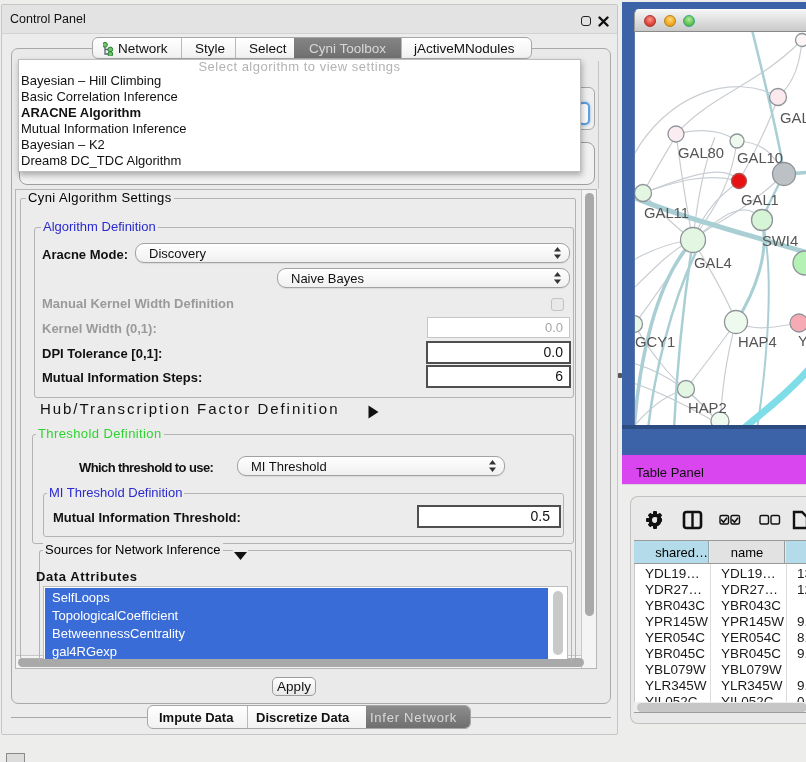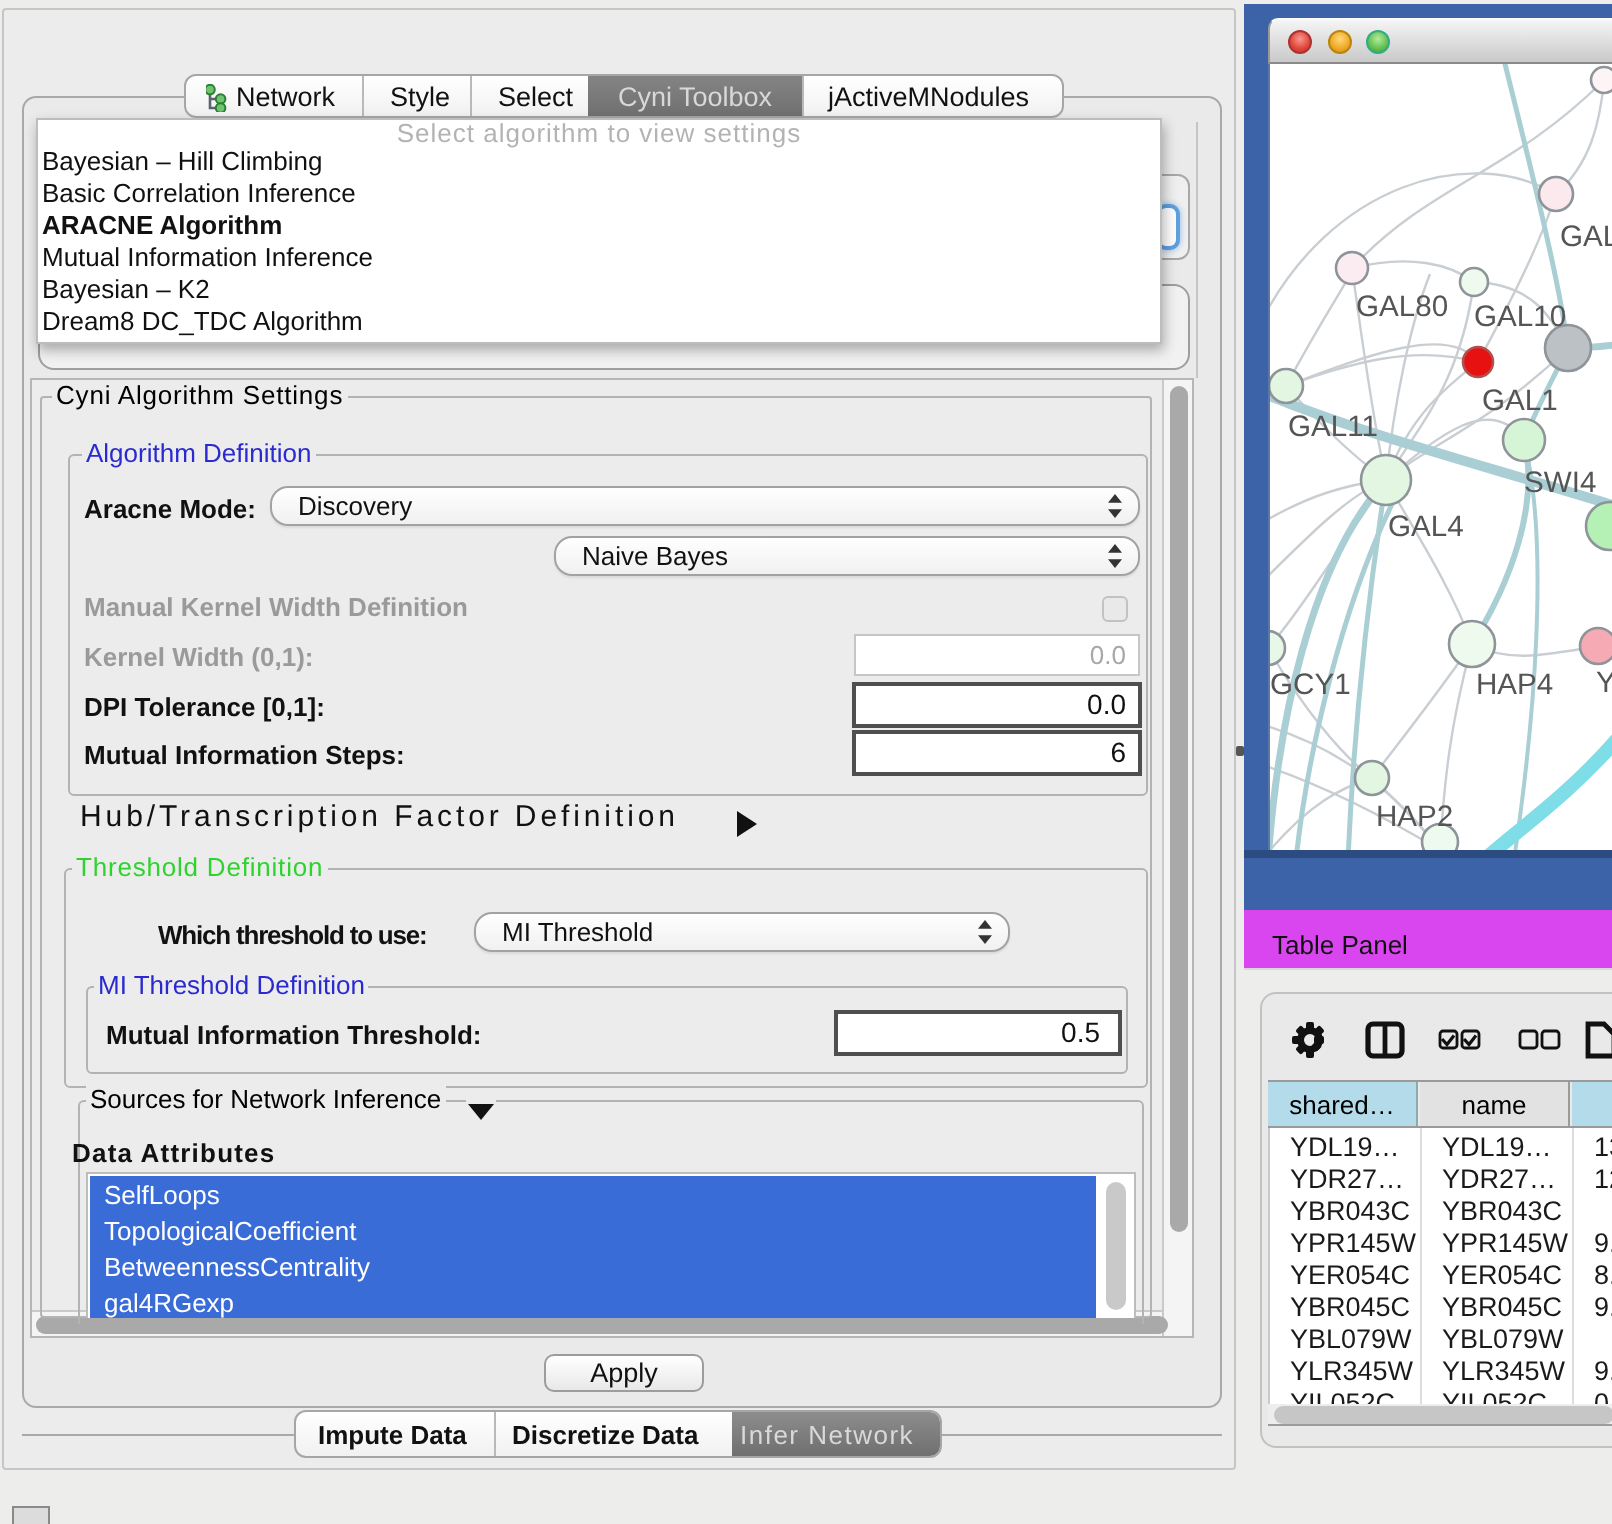--- a/index.html
+++ b/index.html
@@ -15,20 +15,27 @@
 .combo .arr{position:absolute;right:7px;top:50%;transform:translateY(-50%);width:9px;height:14px}
 .field{position:absolute;background:#fff;font-size:13px;color:#111;text-align:right;white-space:nowrap}
 .grp{position:absolute;border:1px solid #b3b3b3;border-radius:3px}
 .grptitle{position:absolute;font-size:13px;background:#ececec;padding:0 2px;white-space:nowrap;top:-9px}
 </style></head>
 <body>
 <div id="root">
 
 <div class="abs" id="cpwin" style="left:1px;top:4px;width:617px;height:731px;background:#ececec;border:1px solid #c6c6c6;border-radius:2px;">
 
+  <div class="abs" style="left:0;top:0;width:100%;height:29px;background:#e3e3e3;border-bottom:1px solid #d2d2d2;">
+    <div class="abs lbl" style="left:8px;top:7px;font-size:12.5px;">Control Panel</div>
+    <div class="abs" style="left:579px;top:11px;width:10px;height:10px;border:1.5px solid #222;border-radius:3px;"></div>
+    <svg class="abs" style="left:596px;top:11px" width="11" height="11" viewBox="0 0 11 11">
+          <path d="M1.5 1.5 L9.5 9.5 M9.5 1.5 L1.5 9.5" stroke="#111" stroke-width="2.4" stroke-linecap="round"></path>
+        </svg>
+  </div>
 
   <div class="abs" style="left:9px;top:43px;width:600px;height:656px;border:1px solid #a9a9a9;border-radius:7px;background:#eaeaea;"></div>
 
   <div class="abs" style="left:90px;top:32px;width:440px;height:22px;border:1px solid #a6a6a6;border-radius:6px;background:linear-gradient(#ffffff,#f1f1f1);overflow:hidden;">
     <div class="abs" style="left:88px;top:0;width:1px;height:100%;background:#b9b9b9"></div>
     <div class="abs" style="left:142px;top:0;width:1px;height:100%;background:#b9b9b9"></div>
     <div class="abs" style="left:308px;top:0;width:1px;height:100%;background:#b9b9b9"></div>
     <div class="abs" style="left:201px;top:0;width:107px;height:100%;background:linear-gradient(#848484,#707070);"></div>
     <svg class="abs" style="left:10px;top:4px" width="13" height="14" viewBox="0 0 13 14">
       <path d="M2 3 V12 H6 M2 7.5 H6" stroke="#5a6470" stroke-width="1.3" fill="none"></path>
@@ -120,21 +127,21 @@
 
   <div class="abs" style="left:41px;top:581px;width:525px;height:73px;background:#ffffff;border:1px solid #bdbdbd;border-bottom:none;overflow:hidden;">
     <div class="abs" style="left:1px;top:1px;width:503px;height:72px;background:#3a6cd8;"></div>
     <div class="abs" style="left:8px;top:3px;font-size:13px;color:#fff;">SelfLoops</div>
     <div class="abs" style="left:8px;top:21px;font-size:13px;color:#fff;">TopologicalCoefficient</div>
     <div class="abs" style="left:8px;top:39px;font-size:13px;color:#fff;">BetweennessCentrality</div>
     <div class="abs" style="left:8px;top:57px;font-size:13px;color:#fff;text-align:right;">gal4RGexp</div>
     <div class="abs" style="left:509px;top:4px;width:10px;height:64px;background:#c9c9c9;border-radius:5px;"></div>
   </div>
 
-  <div class="abs" style="left:270px;top:672px;width:80px;height:19px;border:1px solid #9c9c9c;border-radius:5px;background:linear-gradient(#ffffff,#e8e8e8);text-align:center;font-size:13.5px;line-height:18px;color:#111;">Apply</div>
+  <div class="abs" style="left:270px;top:672px;width:44px;height:19px;border:1px solid #9c9c9c;border-radius:5px;background:linear-gradient(#ffffff,#e8e8e8);text-align:center;font-size:13.5px;line-height:18px;color:#111;">Apply</div>
 
   <div class="abs" style="left:9px;top:712px;width:136px;height:1px;background:#a9a9a9"></div>
   <div class="abs" style="left:469px;top:712px;width:140px;height:1px;background:#a9a9a9"></div>
   <div class="abs" style="left:145px;top:700px;width:324px;height:24px;border:1px solid #a6a6a6;border-radius:6px;background:linear-gradient(#ffffff,#f1f1f1);overflow:hidden;">
     <div class="abs" style="left:99px;top:0;width:1px;height:100%;background:#b9b9b9"></div>
     <div class="abs" style="left:218px;top:0;width:106px;height:100%;background:linear-gradient(#8d8d8d,#6f6f6f);"></div>
     <div class="abs lbl bold" style="left:11px;top:4px;">Impute Data</div>
     <div class="abs lbl bold" style="left:108px;top:4px;">Discretize Data</div>
     <div class="abs lbl" style="left:222px;top:4px;letter-spacing:.75px;color:#d9d9d9">Infer Network</div>
   </div>
@@ -274,21 +281,21 @@
       <rect x="100" y="18.5" width="8.5" height="8.5" rx="1.5"></rect>
       <rect x="129" y="18.5" width="8.5" height="8.5" rx="1.5"></rect>
       <rect x="140" y="18.5" width="8.5" height="8.5" rx="1.5"></rect>
     </g>
     <path d="M90 22.5 l2.5 2.8 l3.5 -4.5" stroke="#111" stroke-width="1.6" fill="none"></path>
     <path d="M101 22.5 l2.5 2.8 l3.5 -4.5" stroke="#111" stroke-width="1.6" fill="none"></path>
     <path d="M163 15 h8 l5 5 v11 h-13 Z" fill="none" stroke="#111" stroke-width="2.4"></path>
   </svg>
 
   <div class="abs" style="left:3px;top:43px;width:173px;height:24px;border-top:1px solid #9a9a9a;border-bottom:1px solid #9a9a9a;overflow:hidden;">
-    <div class="abs" style="left:0;top:0;width:75px;height:100%;background:#b3dbe9;border-right:1px solid #8fa9b3;text-align:center;font-size:13px;line-height:23px;">shared…</div>
+    <div class="abs" style="left:0;top:0;width:75px;height:100%;background:#b3dbe9;border-right:1px solid #8fa9b3;text-align:right;font-size:13px;line-height:23px;">shared…</div>
     <div class="abs" style="left:76px;top:0;width:75px;height:100%;background:#e2e2e2;border-right:1px solid #9a9a9a;text-align:center;font-size:13px;line-height:23px;">name</div>
     <div class="abs" style="left:152px;top:0;width:24px;height:100%;background:#b3dbe9;"></div>
   </div>
 
   <div class="abs" style="left:3px;top:67px;width:173px;height:139px;background:#fff;overflow:hidden;font-size:13.5px;color:#1a1a1a;border-left:1px solid #c9c9c9;">
     <div class="abs" style="left:75px;top:0;width:1px;height:100%;background:#dcdcdc"></div>
     <div class="abs" style="left:151px;top:0;width:1px;height:100%;background:#dcdcdc"></div>
     <div class="abs" style="left:10px;top:2px;">YDL19…</div>
         <div class="abs" style="left:86px;top:2px;">YDL19…</div>
         <div class="abs" style="left:162px;top:2px;">13</div>

